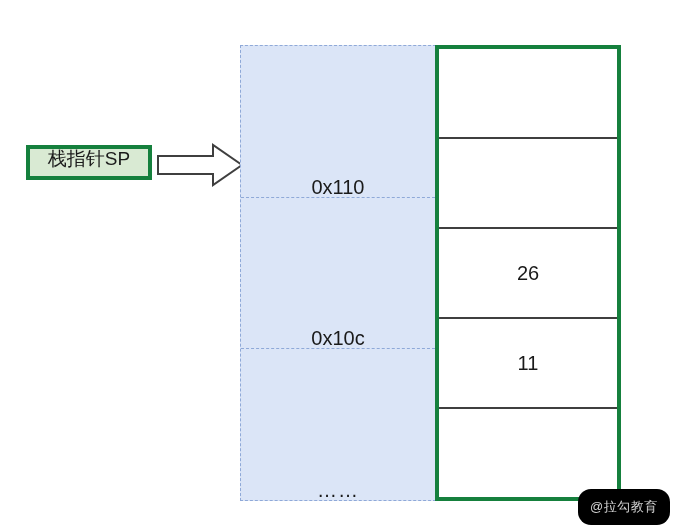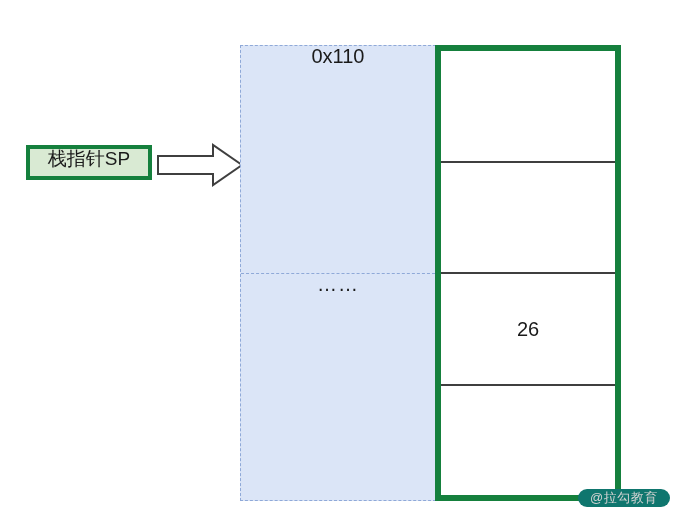--- a/index.html
+++ b/index.html
@@ -63,21 +63,21 @@
     box-sizing: border-box;
     background: #dbe5f7;
     border: 1.5px dashed #8fa9d8;
     display: flex;
     flex-direction: column;
   }
   .addr-cell {
     flex: 1 1 0;
     box-sizing: border-box;
     display: flex;
-    align-items: flex-start;
+    align-items: flex-end;
     justify-content: center;
     font-size: 20px;
     line-height: 1;
     color: #1a1a1a;
     border-bottom: 1.5px dashed #8fa9d8;
     white-space: nowrap;
   }
   .addr-cell:last-child { border-bottom: none; }
   .addr-cell.ellipsis {
     font-size: 20px;
@@ -86,21 +86,21 @@
 
   
   .val-col {
     position: absolute;
     left: 435px;
     top: 45px;
     width: 186px;
     height: 456px;
     box-sizing: border-box;
     background: #ffffff;
-    border: 6px solid #15803d;
+    border: 4px solid #15803d;
     display: flex;
     flex-direction: column;
   }
   .val-cell {
     flex: 1 1 0;
     box-sizing: border-box;
     display: flex;
     align-items: center;
     justify-content: center;
     font-size: 20px;
@@ -109,24 +109,24 @@
     border-bottom: 2px solid #3f3f3f;
     white-space: nowrap;
   }
   .val-cell:last-child { border-bottom: none; }
 
   
   .watermark {
     position: absolute;
     left: 578px;
     top: 489px;
-    height: 18px;
+    height: 36px;
     padding: 0 12px;
     border-radius: 13px;
-    background: #0f766e;
+    background: #000000;
     display: flex;
     align-items: center;
     justify-content: center;
     font-size: 13px;
     color: #d2d2d2;
     white-space: nowrap;
     letter-spacing: 0.5px;
   }
 </style>
 </head>
@@ -141,36 +141,42 @@
   <div class="sp-arrow">
     <svg width="86" height="44" viewBox="0 0 86 44" xmlns="http://www.w3.org/2000/svg">
       <polygon points="1,13 56,13 56,2 85,22 56,42 56,31 1,31" fill="#ffffff" stroke="#3f3f3f" stroke-width="2" stroke-linejoin="miter"></polygon>
     </svg>
   </div>
 
   <div class="addr-col">
     <div class="addr-cell">
       <span>0x110</span>
     </div>
+    <div class="addr-cell">
+      <span>0x10c</span>
+    </div>
     <div class="addr-cell ellipsis">
       <span>……</span>
     </div>
   </div>
 
   <div class="val-col">
     <div class="val-cell">
       <span></span>
     </div>
     <div class="val-cell">
       <span></span>
     </div>
     <div class="val-cell">
       <span>26</span>
     </div>
     <div class="val-cell">
+      <span>11</span>
+    </div>
+    <div class="val-cell">
       <span></span>
     </div>
   </div>
 
   <div class="watermark">
     <span>@拉勾教育</span>
   </div>
 
 </div>
 

